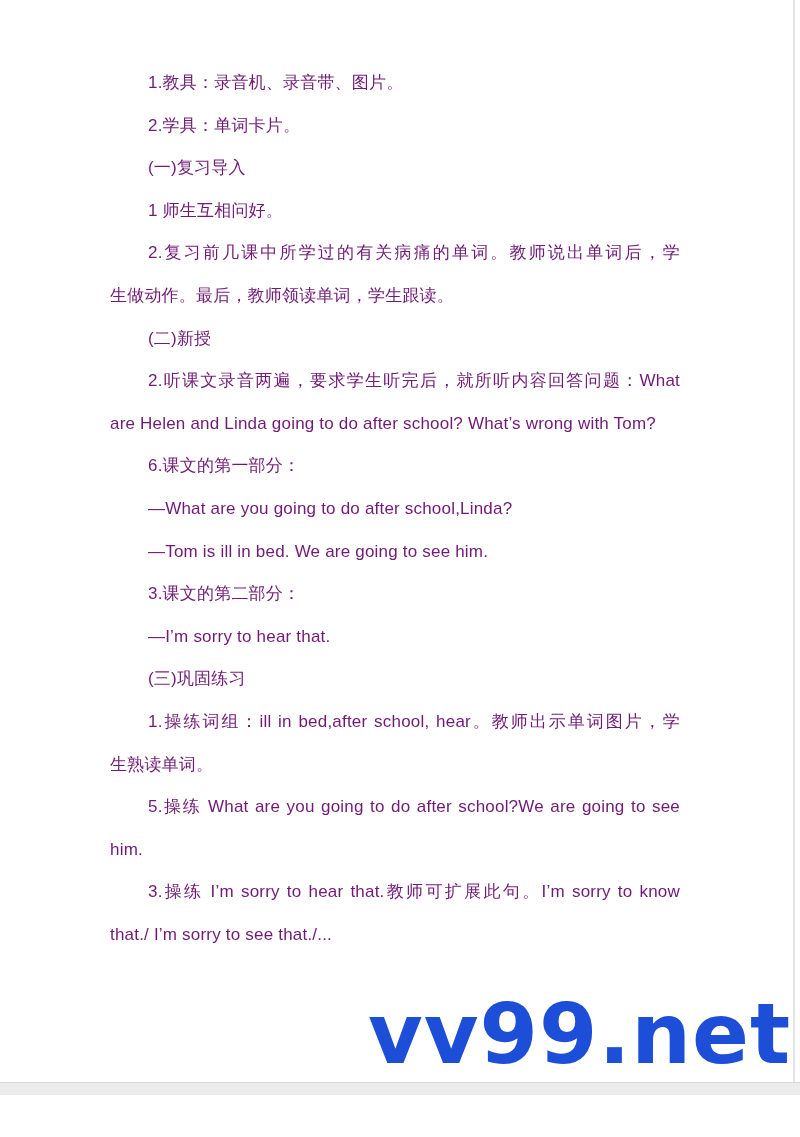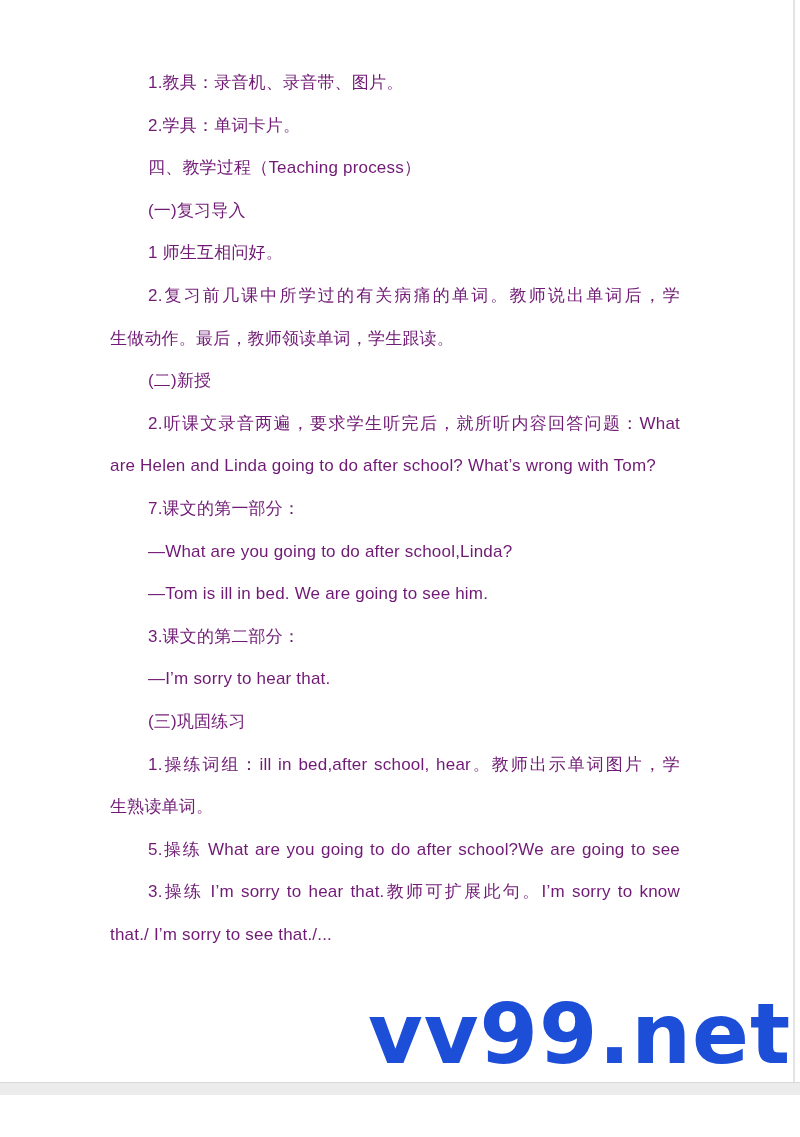--- a/index.html
+++ b/index.html
@@ -77,37 +77,37 @@
       user-select: none;
     }
   </style>
 </head>
 <body>
 
 <div class="page">
   <div class="content">
     <div class="line indent">1.教具：录音机、录音带、图片。</div>
     <div class="line indent">2.学具：单词卡片。</div>
-    <div class="line indent">四、教学过程（Teaching process）</div>
     <div class="line indent">(一)复习导入</div>
     <div class="line indent">1 师生互相问好。</div>
     <div class="line indent justify">2.复习前几课中所学过的有关病痛的单词。教师说出单词后，学</div>
     <div class="line">生做动作。最后，教师领读单词，学生跟读。</div>
     <div class="line indent">(二)新授</div>
     <div class="line indent justify">2.听课文录音两遍，要求学生听完后，就所听内容回答问题：What</div>
     <div class="line">are Helen and Linda going to do after school? What’s wrong with Tom?</div>
-    <div class="line indent">7.课文的第一部分：</div>
+    <div class="line indent">6.课文的第一部分：</div>
     <div class="line indent">—What are you going to do after school,Linda?</div>
     <div class="line indent">—Tom is ill in bed. We are going to see him.</div>
     <div class="line indent">3.课文的第二部分：</div>
     <div class="line indent">—I’m sorry to hear that.</div>
     <div class="line indent">(三)巩固练习</div>
     <div class="line indent justify">1.操练词组：ill in bed,after school, hear。教师出示单词图片，学</div>
     <div class="line">生熟读单词。</div>
     <div class="line indent justify">5.操练 What are you going to do after school?We are going to see</div>
+    <div class="line">him.</div>
     <div class="line indent justify">3.操练 I’m sorry to hear that.教师可扩展此句。I’m sorry to know</div>
     <div class="line">that./ I’m sorry to see that./...</div>
   </div>
   <div class="watermark">vv99.net</div>
 </div>
 
 <div class="page-gap"></div>
 <div class="below"></div>
 
 </body></html>

